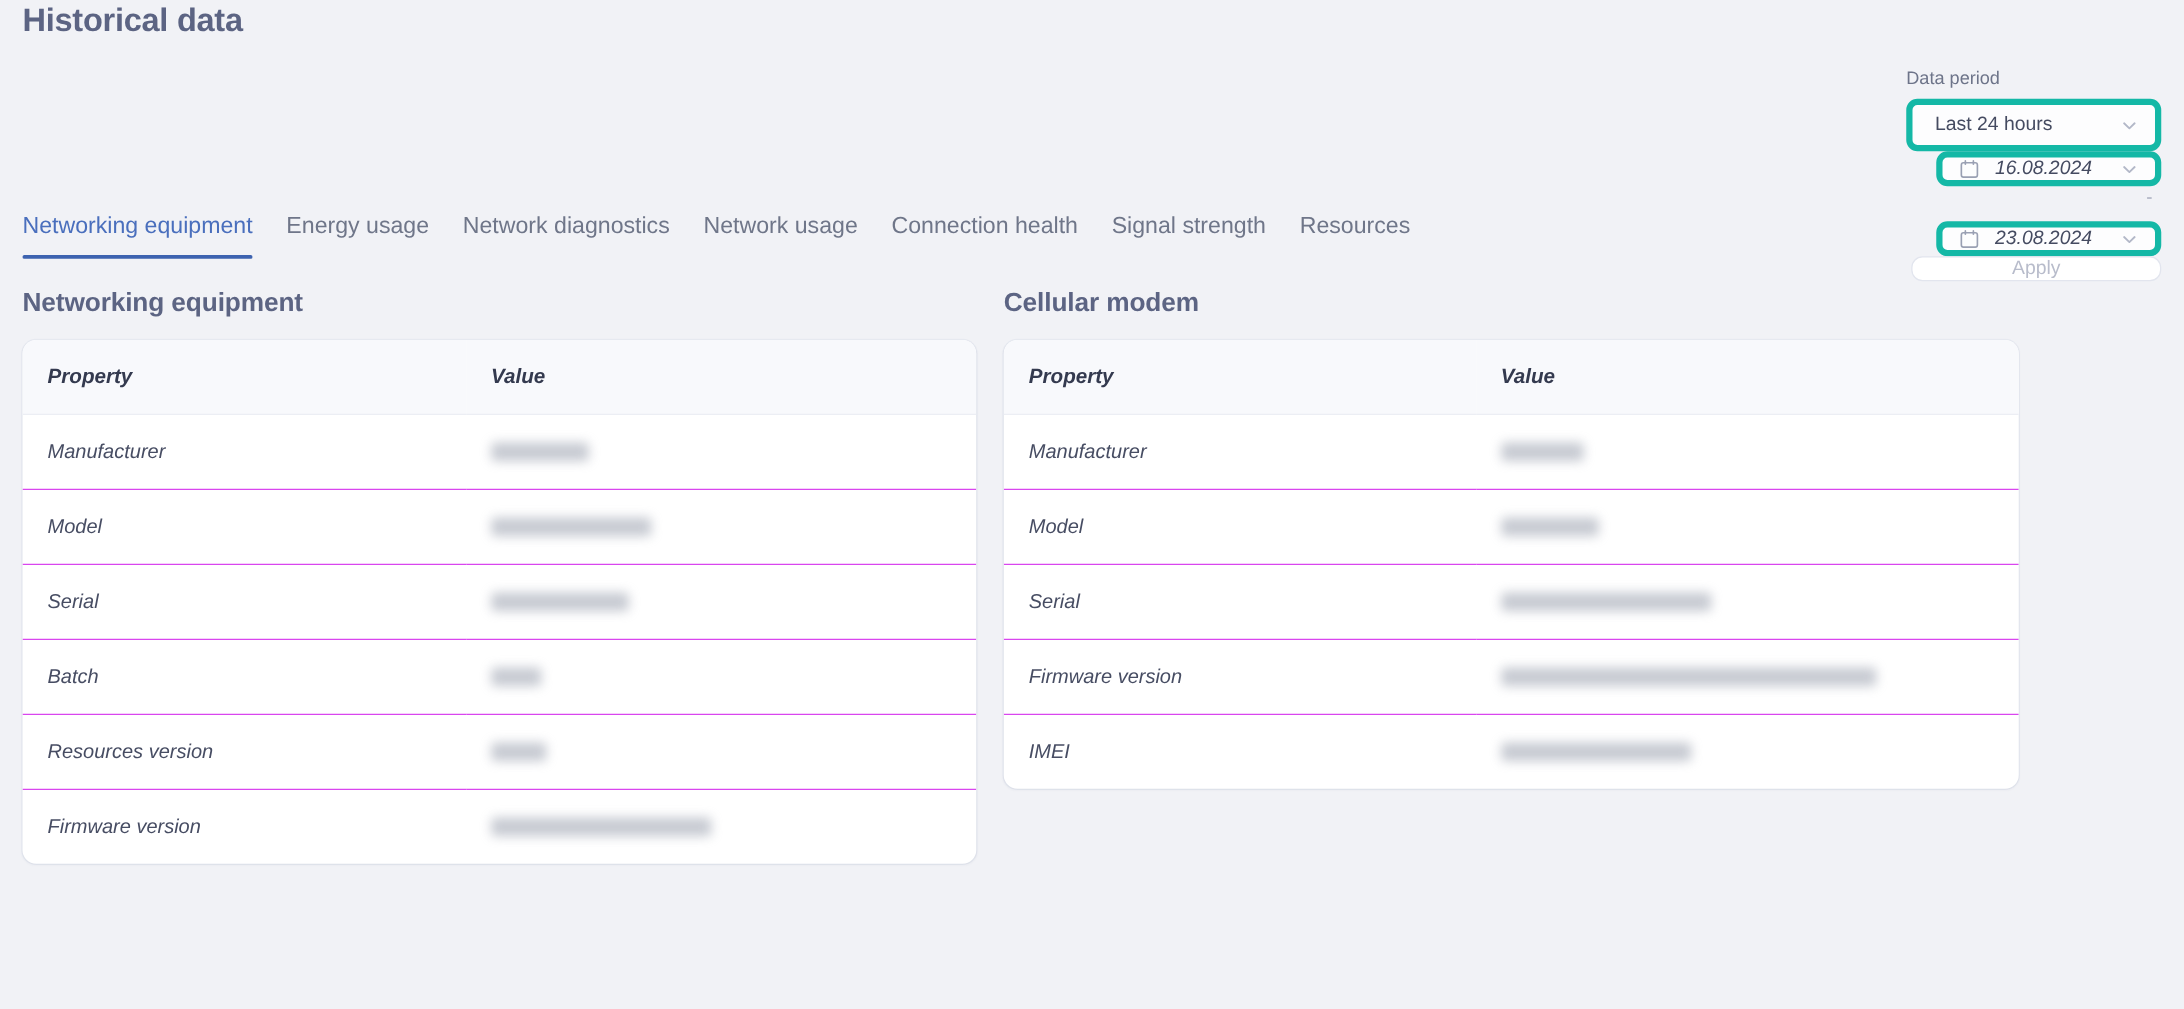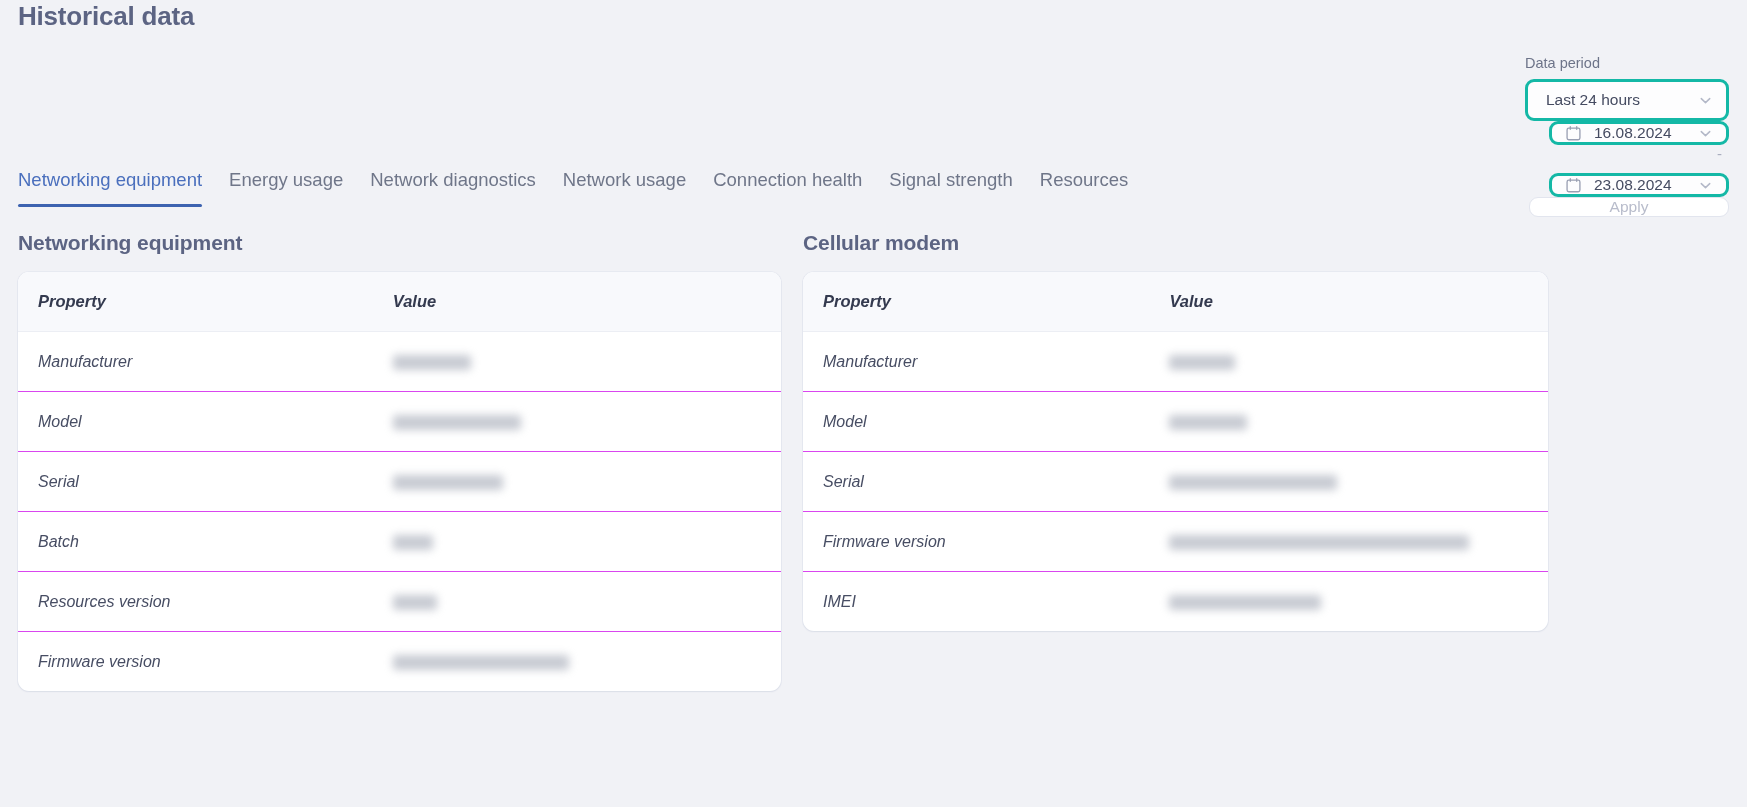--- a/index.html
+++ b/index.html
@@ -50,35 +50,35 @@
   .field-label {
     font-size: 14.5px;
     color: #6d7489;
     margin-bottom: 7px;
     line-height: 18px;
   }
 
   .control {
     height: 42px;
     background: #fdfdfe;
-    border: 3px solid #14b8a6;
+    border: 5px solid #14b8a6;
     border-radius: 9px;
     display: flex;
     align-items: center;
     padding: 0 13px;
     font-size: 15.5px;
     color: #454b61;
     cursor: pointer;
     user-select: none;
   }
 
   .select-period { width: 204px; justify-content: space-between; }
   .select-period .txt { padding-left: 5px; }
 
-  .date-control { width: 180px; gap: 9px; }
+  .date-control { width: 180px; gap: 9px; font-style: italic; }
   .date-control .txt { flex: 1; padding-left: 3px; }
 
   .range-dash {
     color: #a9aebf;
     font-size: 15px;
     margin: 0 7px;
     padding-bottom: 11px;
     align-self: flex-end;
   }
 
@@ -145,21 +145,21 @@
   }
 
   
   .columns {
     display: flex;
     gap: 22px;
     margin-top: 22px;
   }
 
   .col { width: 763px; flex: none; }
-  .col.right { width: 745px; }
+  .col.right { width: 812px; }
 
   .section-title {
     font-size: 21px;
     font-weight: bold;
     color: #5c6483;
     line-height: 27px;
     margin-bottom: 16px;
     letter-spacing: -0.1px;
   }
 

